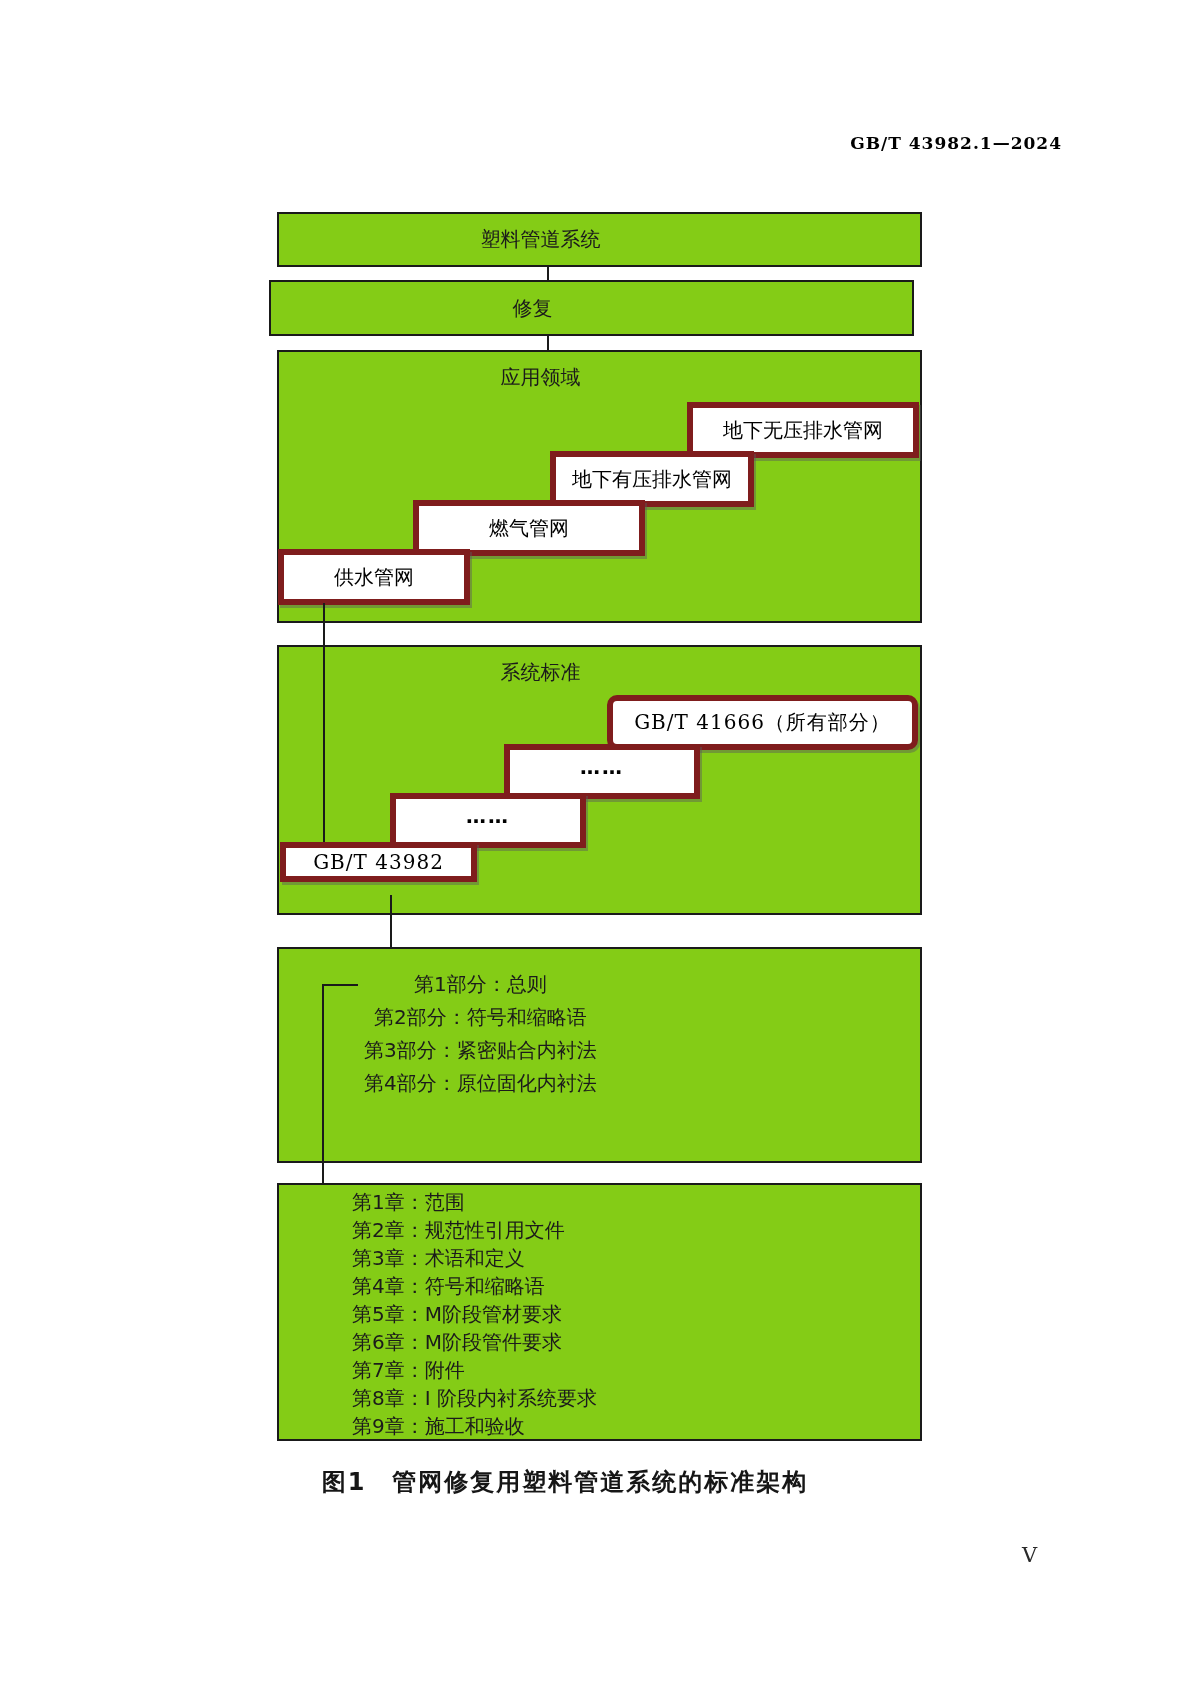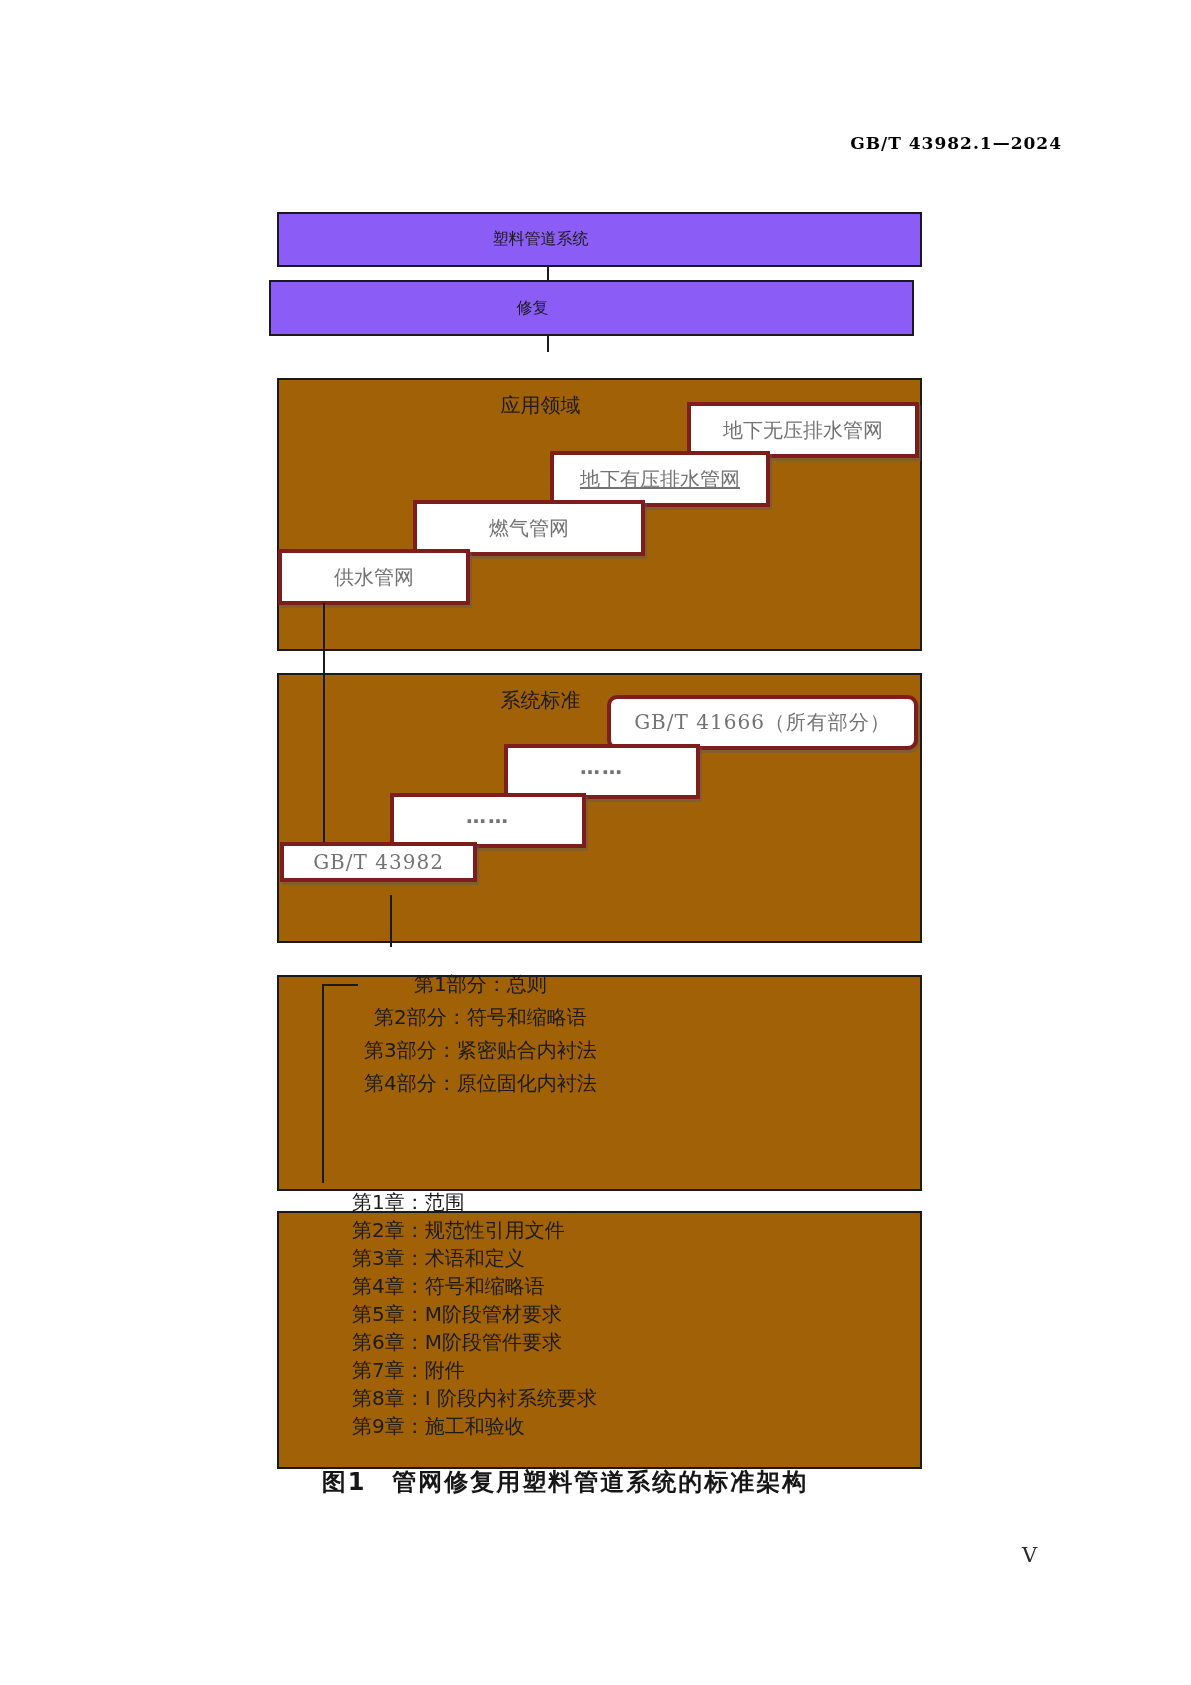--- a/index.html
+++ b/index.html
@@ -20,55 +20,54 @@
     font-family: "DejaVu Serif", "Liberation Serif", serif;
     font-size: 17px;
     font-weight: bold;
     letter-spacing: 1px;
     color: #000000;
     margin-left: 44px;
   }
   .cbox {               
     position: absolute;
     border: 2px solid #1a1a1a;
-    background: #a16207;
+    background: #84cc16;
     box-sizing: border-box;
-    margin-top: 28px;
   }
   .cbox .cont-title {
     position: absolute;
     top: 12px;
     left: 0;
     right: 118px;       
     text-align: center;
     font-size: 20px;
     color: #1b1b1b;
   }
   .titlebox {           
     position: absolute;
     border: 2px solid #1a1a1a;
-    background: #8b5cf6;
+    background: #84cc16;
     box-sizing: border-box;
     display: flex;
     align-items: center;
     justify-content: center;
-    font-size: 16px;
+    font-size: 20px;
     color: #1b1b1b;
   }
   .titlebox span { padding-right: 118px; }
   .leaf {               
     position: absolute;
-    border: 4px solid #7f1d1d;
+    border: 6px solid #7f1d1d;
     background: #ffffff;
     box-sizing: border-box;
     display: flex;
     align-items: center;
     justify-content: center;
     font-size: 20px;
-    color: #737373;
+    color: #000000;
     box-shadow: 2px 3px 0 rgba(90,90,90,0.45);
   }
   .leaf.serif { font-family: "DejaVu Serif", "Liberation Serif", serif; letter-spacing: 1px; }
   .leaf.dots span { transform: translateY(-5px); font-weight: bold; letter-spacing: 2px; }
   .vline { position: absolute; width: 2px; background: #1a1a1a; }
   .hline { position: absolute; height: 2px; background: #1a1a1a; }
   .list {
     position: absolute;
     font-size: 20px;
     color: #1b1b1b;
@@ -114,21 +113,21 @@
       <span>修复</span>
     </div>
     <div class="vline" style="left:547px; top:334px; height:18px;"></div>
 
     <div class="cbox" style="left:277px; top:350px; width:645px; height:273px;">
       <div class="cont-title">应用领域</div>
     </div>
     <div class="leaf" style="left:687px; top:402px; width:232px; height:56px; z-index:1;">
       <span>地下无压排水管网</span>
     </div>
-    <div class="leaf" style="left:550px; top:451px; width:220px; height:56px; z-index:2;text-decoration:underline;">
+    <div class="leaf" style="left:550px; top:451px; width:204px; height:56px; z-index:2;">
       <span>地下有压排水管网</span>
     </div>
     <div class="leaf" style="left:413px; top:500px; width:232px; height:56px; z-index:3;">
       <span>燃气管网</span>
     </div>
     <div class="leaf" style="left:278px; top:549px; width:192px; height:56px; z-index:4;">
       <span>供水管网</span>
     </div>
 
     <div class="vline" style="left:323px; top:603px; height:239px; z-index:5;"></div>

